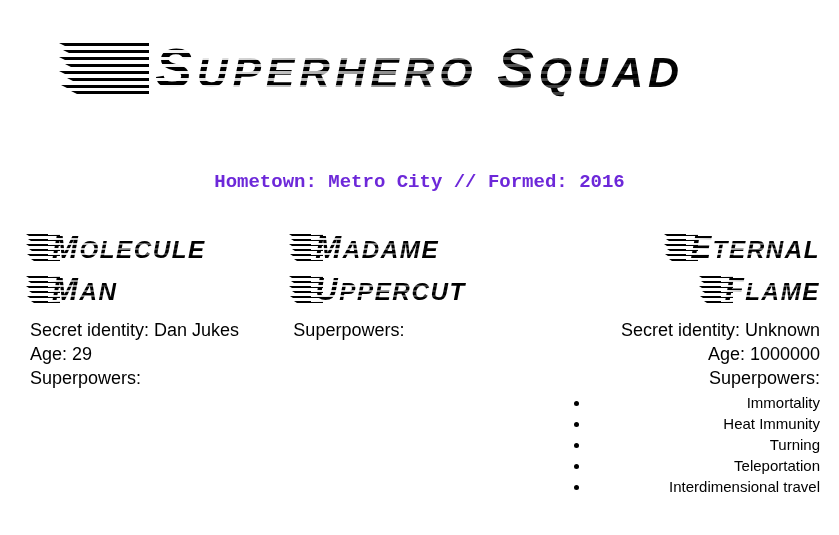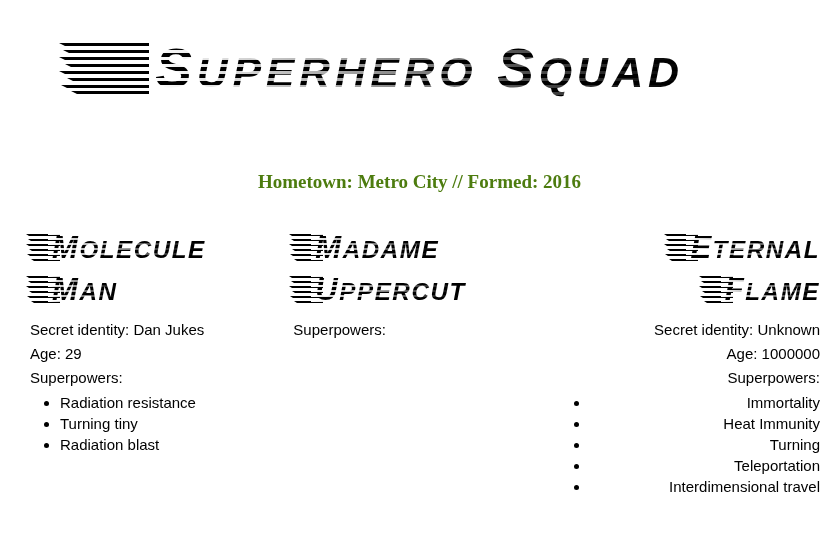--- a/index.html
+++ b/index.html
@@ -85,22 +85,22 @@
 
   
   #subtitle {
     position: absolute;
     left: 0;
     right: 0;
     top: 152px;
     text-align: center;
     font-size: 19px;
     font-weight: bold;
-    font-family: Liberation Serif, serif;
-    color: #4d7c0f;
+    font-family: Liberation Mono, monospace;
+    color: #6d28d9;
   }
 
   
   #heroes {
     position: absolute;
     left: 30px;
     top: 228px;
     width: 800px;
     display: flex;
     align-items: flex-start;
@@ -135,21 +135,21 @@
     top: 4px;
     width: 34px;
     height: 30px;
     z-index: 0;
   }
   .hero-line { position: relative; display: inline-block; margin-left: 22px; }
 
   .hero-meta {
     margin: 0;
     padding: 0;
-    font-size: 15px;
+    font-size: 18px;
     line-height: 24px;
     font-family: "Liberation Sans", sans-serif;
     color: #000000;
   }
   .hero-meta .row { display: block; }
 
   .powers-label { display: block; }
 
   ul.powers {
     margin: 2px 0 0 0;
@@ -213,25 +213,20 @@
           <span class="glyphs"><span class="big">M</span><span class="sm">A</span><span class="sm">N</span></span>
           <span class="stripes"></span>
         </span>
       </span>
     </h2>
     <p class="hero-meta">
       <span class="row">Secret identity: Dan Jukes</span>
       <span class="row">Age: 29</span>
       <span class="row powers-label">Superpowers:</span>
     </p>
-    <ul class="powers">
-      <li>Radiation resistance</li>
-      <li>Turning tiny</li>
-      <li>Radiation blast</li>
-    </ul>
   </section>
 
   <section class="hero">
     <h2 class="hero-name">
       <span class="hero-line">
         <span class="speed caps">
           <svg class="lead-lines" viewBox="0 0 34 30" preserveAspectRatio="none" aria-hidden="true">
             <polygon points="0,2  34,2  34,4  3,4" fill="#000"></polygon>
             <polygon points="2,7  34,7  34,9  5,9" fill="#000"></polygon>
             <polygon points="0,12 34,12 34,14 3,14" fill="#000"></polygon>

